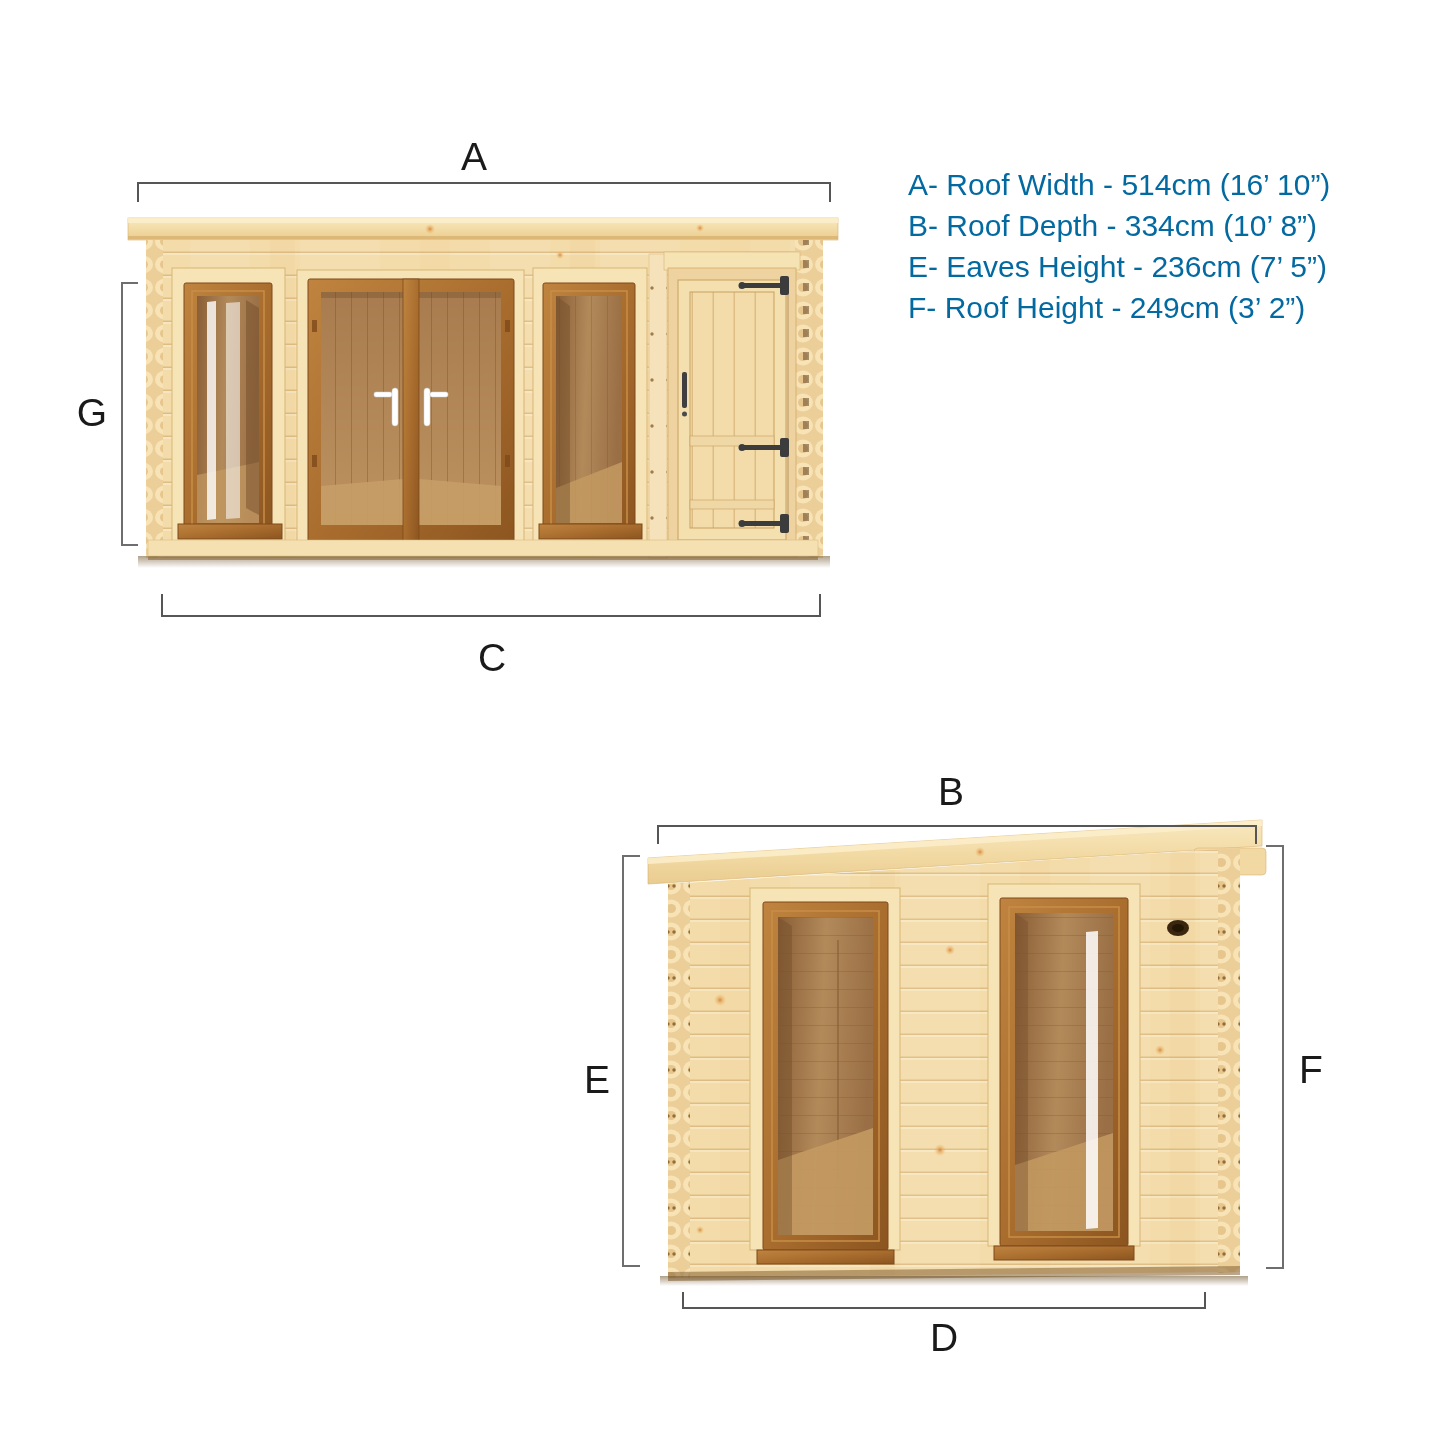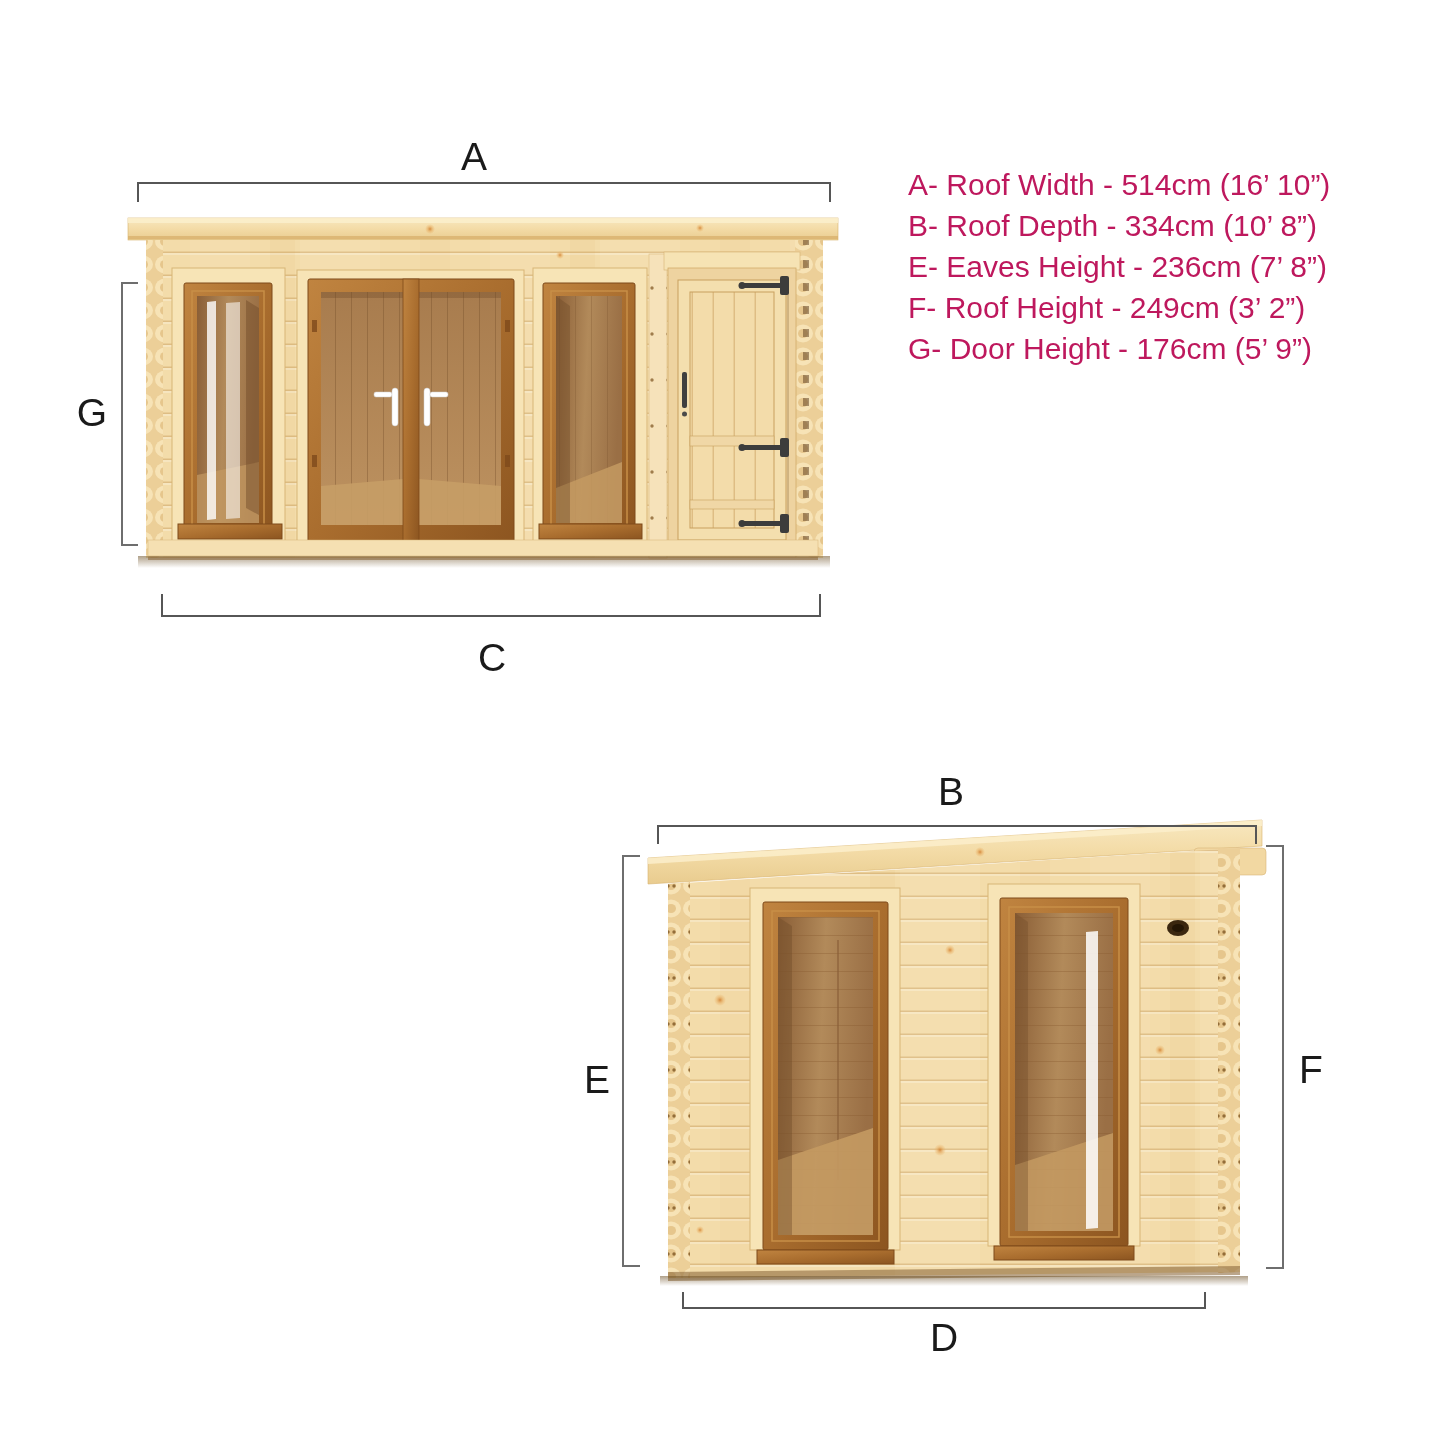--- a/index.html
+++ b/index.html
@@ -1,21 +1,21 @@
 <!DOCTYPE html>
 <html><head>
 <meta charset="utf-8">
 <style>
   html,body{margin:0;padding:0;background:#ffffff;}
   .canvas{position:relative;width:1445px;height:1445px;background:#ffffff;overflow:hidden;
           font-family:"Liberation Sans",sans-serif;}
   .diagram-svg{position:absolute;left:0;top:0;}
   .dim-letter{position:absolute;transform:translate(-50%,-50%);font-size:39px;color:#1a1a1a;
               letter-spacing:0;line-height:1;}
-  .dim-key{position:absolute;left:908px;top:164px;font-size:30px;color:#be185d;}
+  .dim-key{position:absolute;left:908px;top:164px;font-size:30px;color:#0369a1;}
   .dim-key .line{height:41px;line-height:41px;white-space:nowrap;}
 </style>
 </head>
 <body>
 
 <div class="canvas">
 
 <svg class="diagram-svg" width="1445" height="1445" viewBox="0 0 1445 1445">
   <defs>
     <linearGradient id="gradRoof" x1="0" y1="0" x2="0" y2="1">
@@ -263,18 +263,17 @@
 <div class="dim-letter" style="left:92px;top:412px">G</div>
 <div class="dim-letter" style="left:492px;top:657px">C</div>
 <div class="dim-letter" style="left:951px;top:791px">B</div>
 <div class="dim-letter" style="left:597px;top:1079px">E</div>
 <div class="dim-letter" style="left:1311px;top:1069px">F</div>
 <div class="dim-letter" style="left:944px;top:1337px">D</div>
 
 <div class="dim-key">
   <div class="line">A- Roof Width - 514cm (16’ 10”)</div>
   <div class="line">B- Roof Depth - 334cm (10’ 8”)</div>
-  <div class="line">E- Eaves Height - 236cm (7’ 8”)</div>
+  <div class="line">E- Eaves Height - 236cm (7’ 5”)</div>
   <div class="line">F- Roof Height - 249cm (3’ 2”)</div>
-  <div class="line">G- Door Height - 176cm (5’ 9”)</div>
 </div>
 
 </div>
 
 </body></html>

